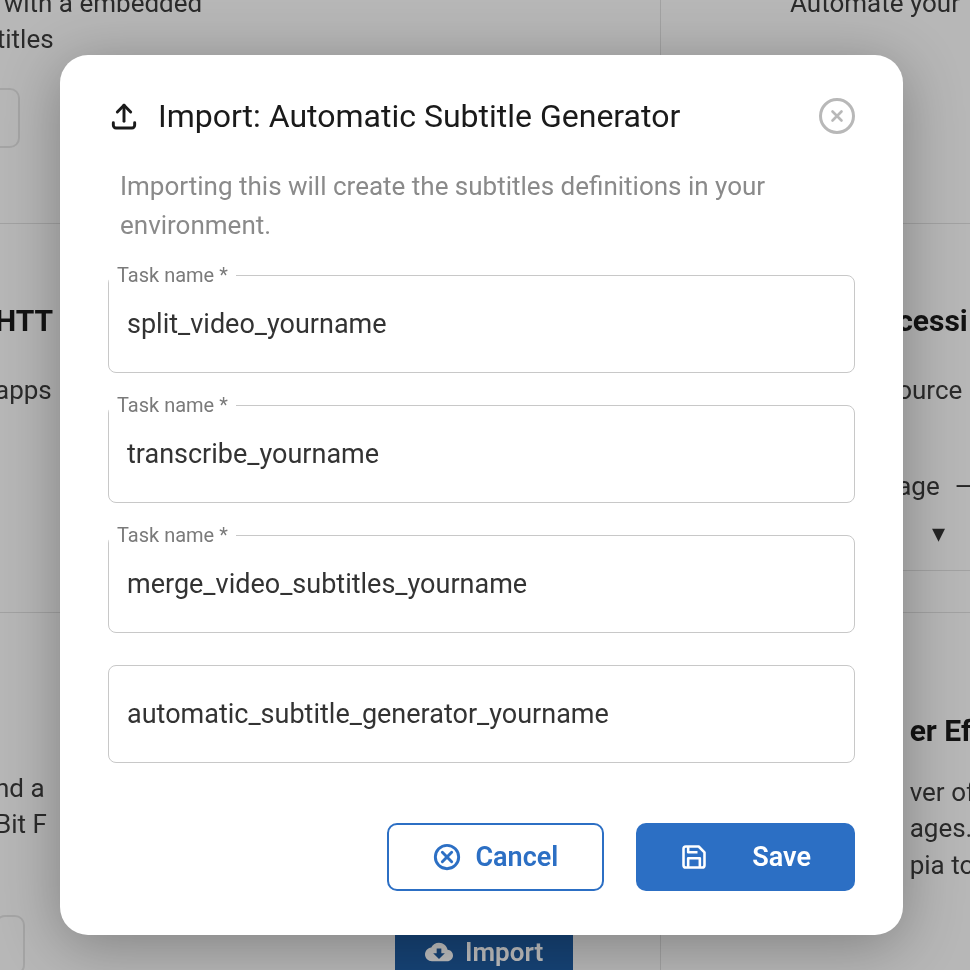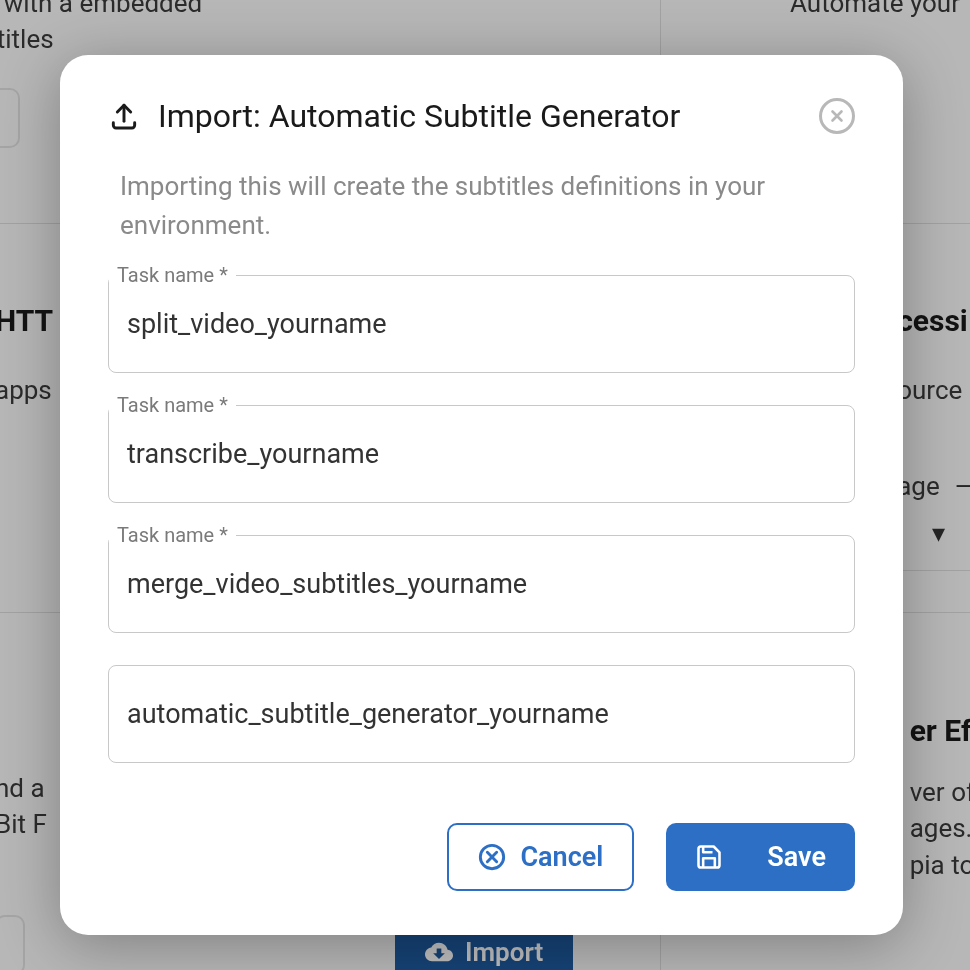--- a/index.html
+++ b/index.html
@@ -149,21 +149,21 @@
     .modal-footer {
       display: flex;
       justify-content: flex-end;
       gap: 32px;
       margin-top: 60px;
     }
     .btn {
       display: flex;
       align-items: center;
       gap: 14px;
-      padding: 16px 29px;
+      padding: 16px 44px;
       border-radius: 10px;
       font-size: 27px;
       font-weight: 600;
       cursor: pointer;
       border: none;
       font-family: inherit;
     }
     .btn-cancel {
       background: #fff;
       border: 2px solid #2c6fc4;

